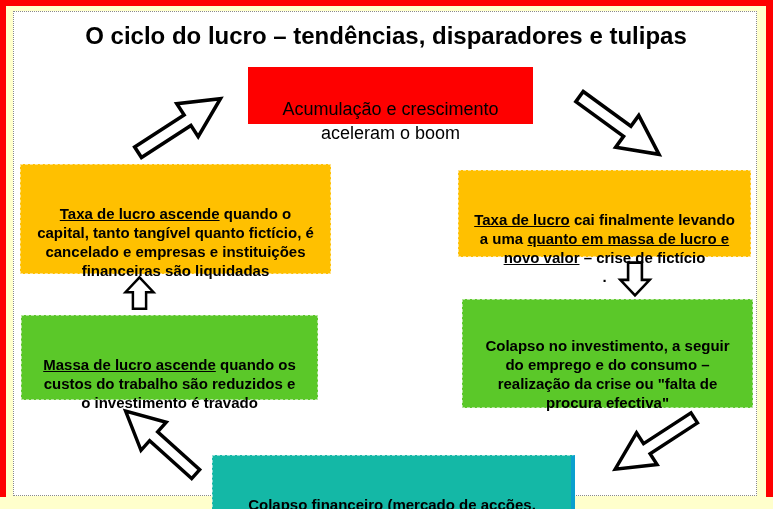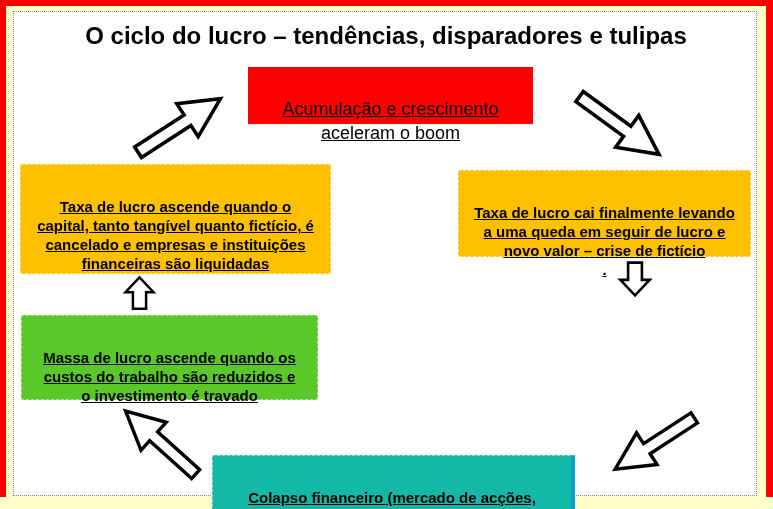--- a/index.html
+++ b/index.html
@@ -29,22 +29,21 @@
     position:absolute;left:13px;top:22px;width:746px;
     margin:0;text-align:center;
     font-size:24px;font-weight:bold;line-height:28px;
     white-space:pre-line;
   }
   .box{
     position:absolute;box-sizing:border-box;
     text-align:center;
     font-weight:bold;font-size:15px;line-height:19px;
     white-space:pre-line;
-    padding:13px 6px;
-    text-decoration:underline;
+    padding:20px 6px;
   }
   .tex{
     background-image:radial-gradient(rgba(255,255,255,0.38) 0.8px, transparent 0.9px);
     background-size:3px 3px;
     border:1px dashed rgba(255,255,255,0.55);
   }
   .box .u{text-decoration:underline;}
   .box-boom{
     left:248px;top:67px;width:285px;height:57px;
     background:#FE0000;
@@ -96,25 +95,31 @@
 
   <div class="box box-rate-up tex">
     <span class="u">Taxa de lucro ascende</span><span> quando o
 capital, tanto tangível quanto fictício, é
 cancelado e empresas e instituições
 financeiras são liquidadas</span>
   </div>
 
   <div class="box box-rate-down tex">
     <span class="u">Taxa de lucro</span><span> cai finalmente levando
-a uma </span><span class="u">queda em seguir de lucro e
+a uma </span><span class="u">quanto em massa de lucro e
 novo valor</span><span> – crise de fictício</span><span>
 .</span>
   </div>
 
+  <div class="box box-invest tex">
+    <span>Colapso no investimento, a seguir
+do emprego e do consumo –
+realização da crise ou "falta de
+procura efectiva"</span>
+  </div>
 
   <div class="box box-mass tex">
     <span class="u">Massa de lucro ascende</span><span> quando os
 custos do trabalho são reduzidos e
 o investimento é travado</span>
   </div>
 
   <div class="box box-fin tex">
     <span>Colapso financeiro (mercado de acções,
 bancos, bolha imobiliária, etc) dispara uma

